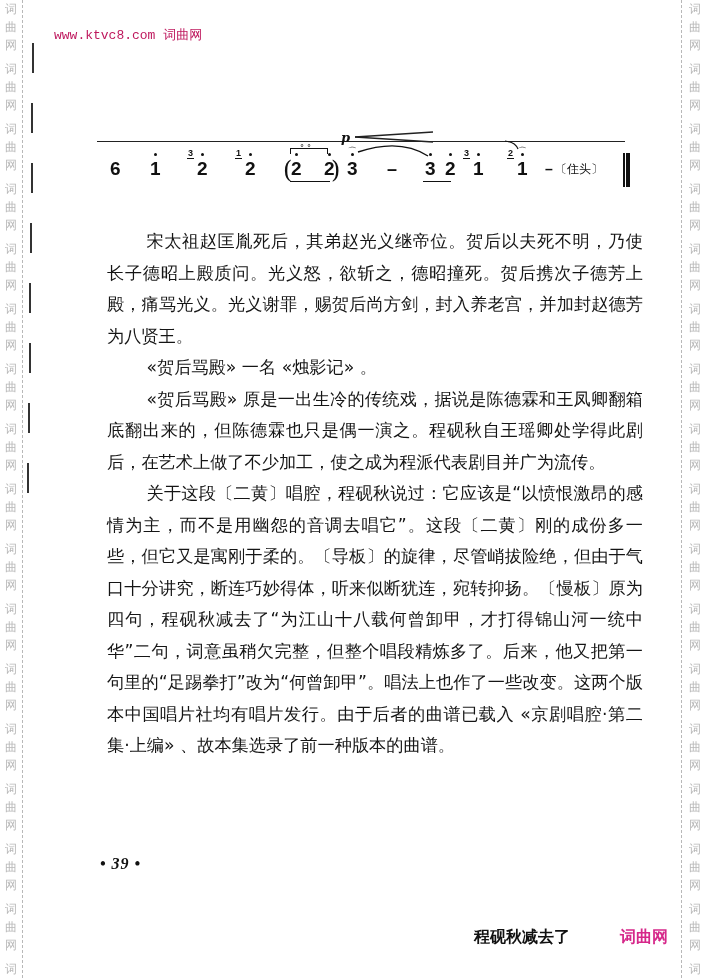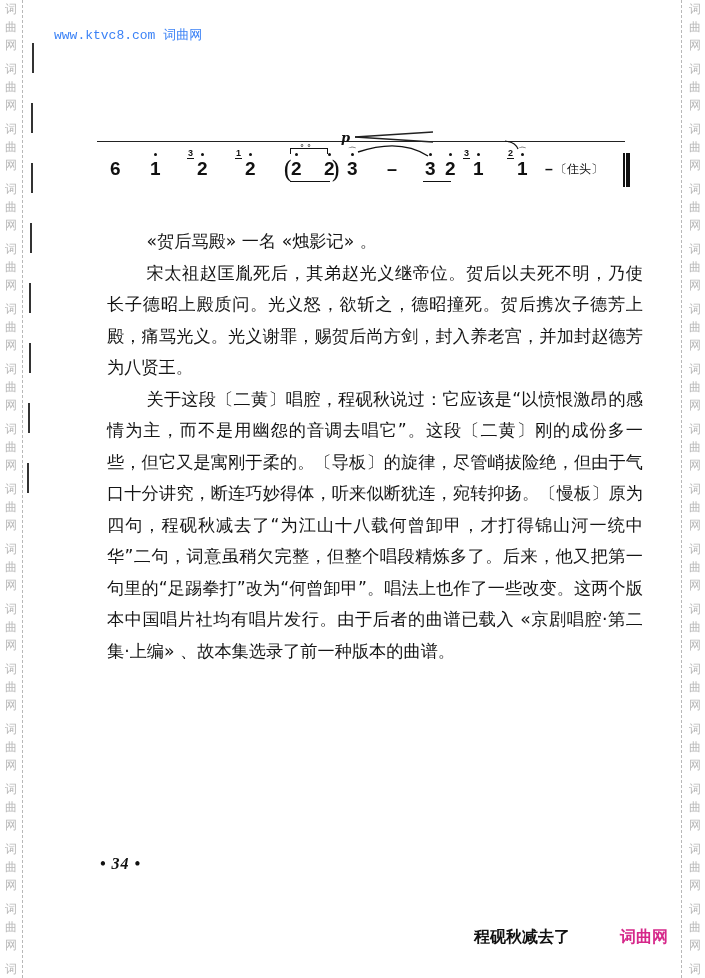--- a/index.html
+++ b/index.html
@@ -17,21 +17,21 @@
   .wm-group {
     position: absolute; left: 0; width: 18px;
     font-family: "DejaVu Sans", sans-serif; font-size: 12px;
     line-height: 18px; color: #b9b9b9; text-align: center;
   }
   .scan-bar { position: absolute; width: 2px; background: #333; }
 
   .site-header {
     position: absolute; left: 54px; top: 26px;
     font-family: "Liberation Mono", "DejaVu Sans Mono", monospace;
-    font-size: 13px; color: #3b82f6;
+    font-size: 13px; color: #be185d;
   }
   .site-header .cn { font-family: "DejaVu Sans", sans-serif; font-size: 13px; }
 
   
   .staff-top { position: absolute; left: 97px; top: 141px; width: 528px; height: 0; border-top: 1.5px solid #222; }
   .note {
     position: absolute; top: 159px;
     font-family: "Liberation Sans", "DejaVu Sans", sans-serif;
     font-weight: bold; font-size: 19px; line-height: 20px; color: #111;
     text-align: center;
@@ -183,21 +183,22 @@
   <div class="underline" style="left:423px;top:181px;width:28px;"></div>
 
   <span class="dash" style="left:387px;">–</span>
   <span class="dash" style="left:545px;font-size:14px;top:161px;">–</span>
   <span class="annotation">〔住头〕</span>
   <div class="final-bar-thin"></div>
   <div class="final-bar-thick"></div>
 </div>
 
 <div class="body-text">
+  <p>宋太祖赵匡胤死后，其弟赵光义继帝位。贺后以夫死不明，乃使长子德昭上殿质问。光义怒，欲斩之，德昭撞死。贺后携次子德芳上殿，痛骂光义。光义谢罪，赐贺后尚方剑，封入养老宫，并加封赵德芳为八贤王。</p>
   <p>«贺后骂殿» 一名 «烛影记» 。</p>
-  <p>宋太祖赵匡胤死后，其弟赵光义继帝位。贺后以夫死不明，乃使长子德昭上殿质问。光义怒，欲斩之，德昭撞死。贺后携次子德芳上殿，痛骂光义。光义谢罪，赐贺后尚方剑，封入养老宫，并加封赵德芳为八贤王。</p>
+  <p>«贺后骂殿» 原是一出生冷的传统戏，据说是陈德霖和王凤卿翻箱底翻出来的，但陈德霖也只是偶一演之。程砚秋自王瑶卿处学得此剧后，在艺术上做了不少加工，使之成为程派代表剧目并广为流传。</p>
   <p>关于这段〔二黄〕唱腔，程砚秋说过：它应该是“以愤恨激昂的感情为主，而不是用幽怨的音调去唱它”。这段〔二黄〕刚的成份多一些，但它又是寓刚于柔的。〔导板〕的旋律，尽管峭拔险绝，但由于气口十分讲究，断连巧妙得体，听来似断犹连，宛转抑扬。〔慢板〕原为四句，程砚秋减去了“为江山十八载何曾卸甲，才打得锦山河一统中华”二句，词意虽稍欠完整，但整个唱段精炼多了。后来，他又把第一句里的“足踢拳打”改为“何曾卸甲”。唱法上也作了一些改变。这两个版本中国唱片社均有唱片发行。由于后者的曲谱已载入 «京剧唱腔·第二集·上编» 、故本集选录了前一种版本的曲谱。</p>
 </div>
 
-<div class="page-number">• 34 •</div>
+<div class="page-number">• 39 •</div>
 
 <div class="footer-source">程砚秋减去了</div>
 <div class="footer-brand" style="color: rgb(214, 40, 138);">词曲网</div>
 
 </body></html>

